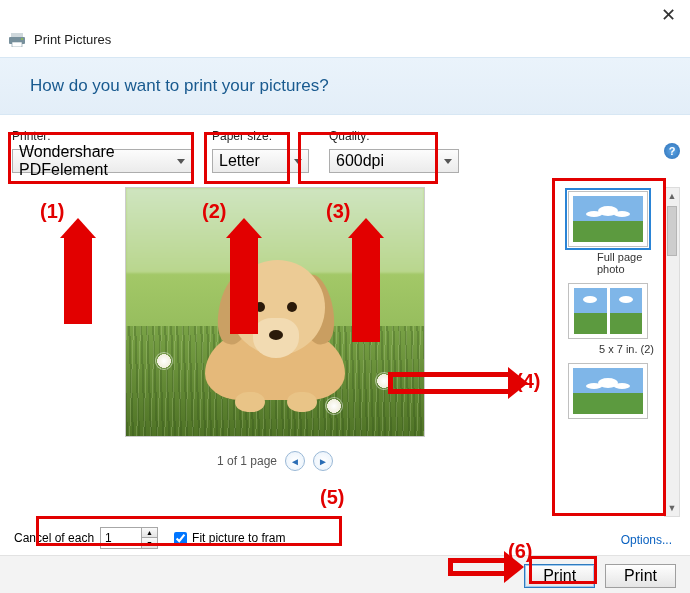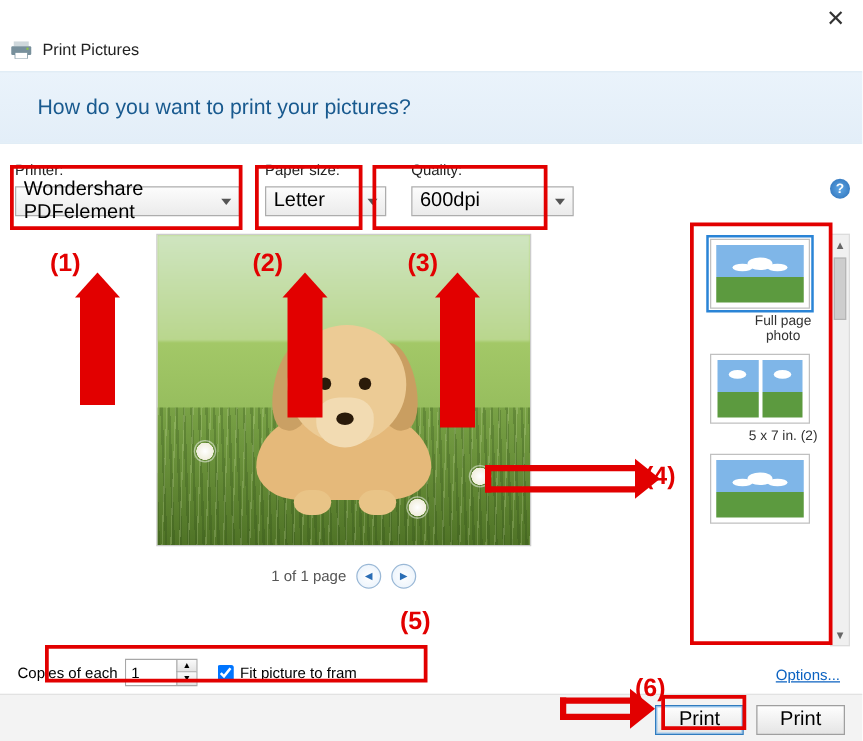--- a/index.html
+++ b/index.html
@@ -59,38 +59,38 @@
   
   .templates-wrap { width: 126px; display:flex; gap:2px; }
   .templates { flex:1; display:flex; flex-direction:column; align-items:center; gap:8px; height: 330px; overflow:hidden; padding:4px 6px; }
   .tpl { display:flex; flex-direction:column; align-items:center; gap:4px; cursor:pointer; }
   .tpl-thumb { width: 80px; height: 56px; background:#fff; border:1px solid #c0c0c0; display:flex; align-items:center; justify-content:center; gap:3px; padding:4px; }
   .tpl.selected .tpl-thumb { outline: 2px solid #2a84d6; outline-offset:1px; }
   .mini-land { width:100%; height:100%; background: linear-gradient(#7fb6e8 0 55%, #5c9a3f 55% 100%); position:relative; }
   .mini-land::after{ content:""; position:absolute; top:10px; left:50%; width:20px; height:10px; background:#fff; border-radius:50%; transform:translateX(-50%); box-shadow: -14px 3px 0 -2px #fff, 14px 3px 0 -2px #fff; }
   .mini-half{ width:46%; height:100%; background: linear-gradient(#7fb6e8 0 55%, #5c9a3f 55% 100%); position:relative; }
   .mini-half::after{ content:""; position:absolute; top:8px; left:50%; width:14px; height:7px; background:#fff; border-radius:50%; transform:translateX(-50%); }
-  .tpl-label { font-size: 11px; color: #333; text-align:center;margin-left:37px; }
+  .tpl-label { font-size: 11px; color: #333; text-align:left;margin-left:37px; }
 
   .vscroll { width: 16px; background:#f0f0f0; border:1px solid #dcdcdc; position:relative; }
   .vscroll .arrow { height:16px; display:flex; align-items:center; justify-content:center; font-size:9px; color:#666; cursor:pointer; }
   .vscroll .thumb { position:absolute; left:2px; right:2px; top:18px; height:50px; background:#cdcdcd; border:1px solid #b5b5b5; }
 
   
   .bottom1 { display:flex; align-items:center; gap:16px; padding: 6px 14px; font-size:12px; }
   .copies { display:flex; align-items:center; gap:6px; }
   .spinner { display:flex; align-items:stretch; height:22px; border:1px solid #a7a7a7; }
   .spinner input { width:40px; border:none; padding:0 4px; font-size:12px; outline:none; }
   .spin-btns { display:flex; flex-direction:column; }
   .spin-btns button { width:16px; height:11px; font-size:7px; line-height:7px; padding:0; border:none; border-left:1px solid #a7a7a7; background:linear-gradient(#fafafa,#e4e4e4); cursor:pointer; }
   .spin-btns button:first-child{border-bottom:1px solid #a7a7a7;}
   .chk { display:flex; align-items:center; gap:5px; }
   .chk input { width:13px; height:13px; }
 
-  .options-link { position:absolute; right:18px; bottom:46px; font-size:12px; color:#0b62c1; text-decoration:underline; cursor:pointer; }
+  .options-link { position:absolute; right:18px; bottom:46px; font-size:12px; color:#0b62c1; cursor:pointer; }
 
   .buttons-row { border-top:1px solid #e2e2e2; background:#f3f3f3; height:40px; display:flex; align-items:center; justify-content:flex-end; gap:10px; padding: 0 14px; }
   .btn { height:24px; padding:0 18px; font-size:16px; background:linear-gradient(#fefefe,#e5e5e5); border:1px solid #9f9f9f; cursor:pointer; }
   .btn.primary { border:1px solid #2f7bbf; box-shadow: inset 0 0 0 1px #9fcaf0; }
 
   
   .anno { position:absolute; border:3px solid #e20000; pointer-events:none; }
   .num { position:absolute; color:#e20000; font-size:20px; font-weight:600; pointer-events:none; }
   .arrow-up { position:absolute; width:28px; background:#e20000; pointer-events:none; }
   .arrow-up::before{ content:""; position:absolute; top:-16px; left:50%; transform:translateX(-50%); border-left:18px solid transparent; border-right:18px solid transparent; border-bottom:20px solid #e20000; }
@@ -196,21 +196,21 @@
     <div class="vscroll">
       <div class="arrow">▲</div>
       <div class="thumb"></div>
       <div class="arrow" style="position:absolute;bottom:0;left:0;right:0">▼</div>
     </div>
   </div>
 </div>
 
 <div class="bottom1">
   <div class="copies">
-    <span>Copies of each</span>
+    <span>Cancel of each</span>
     <div class="spinner">
       <input type="text" value="1" style="">
       <div class="spin-btns">
         <button>▲</button>
         <button>▼</button>
       </div>
     </div>
   </div>
   <label class="chk">
     <input type="checkbox" id="fitchk" checked="" style="">

